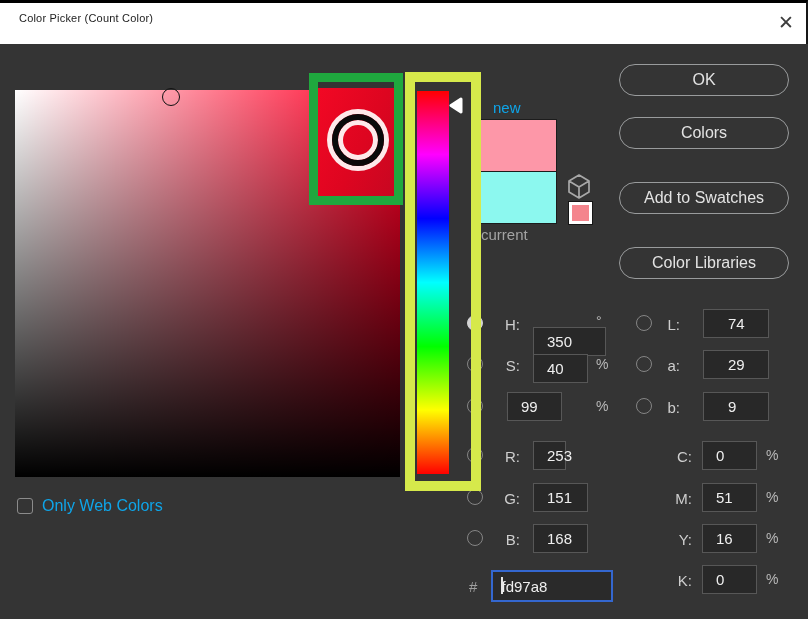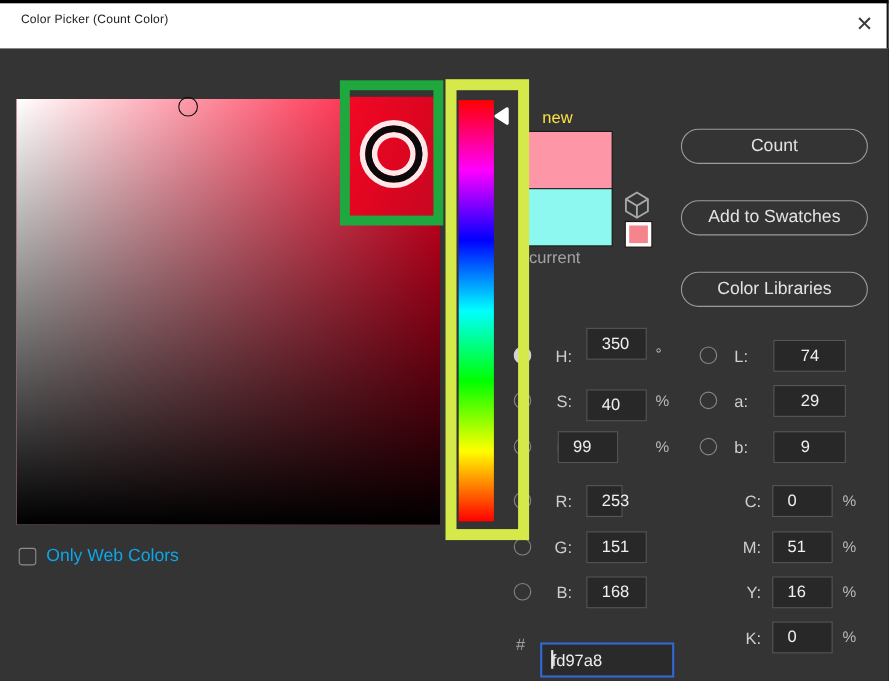--- a/index.html
+++ b/index.html
@@ -49,21 +49,21 @@
   
   #green-rect{
     left:309px;top:73px;width:94px;height:132px;box-sizing:border-box;
     border:9px solid #1fa83e;z-index:5;
   }
   #yellow-rect{
     left:405px;top:72px;width:76px;height:419px;box-sizing:border-box;
     border:10px solid #d6e94b;z-index:7;
   }
   
-  #new-label{left:493px;top:99px;font-size:15px;color:#fde047;z-index:2;}
+  #new-label{left:493px;top:99px;font-size:15px;color:#0ea5e9;z-index:2;}
   #current-label{left:481px;top:226px;font-size:15px;color:#a3a3a3;z-index:2;}
   #swatch-new{left:475px;top:120px;width:81px;height:52px;z-index:2;box-shadow:0 0 0 1px #1c1c1c;}
   #swatch-current{left:475px;top:172px;width:81px;height:51px;z-index:2;box-shadow:0 0 0 1px #1c1c1c;}
   #cube-icon{left:566px;top:173px;z-index:2;}
   #gamut-swatch{left:569px;top:202px;width:17px;height:16px;border:3px solid #fff;
     box-shadow:0 0 0 1px #161616;z-index:2;}
   
   .pill-btn{
     left:619px;width:170px;height:32px;box-sizing:border-box;
     border:1px solid #999b9c;border-radius:16px;background:transparent;
@@ -81,21 +81,21 @@
   .valbox{
     box-sizing:border-box;background:#282828;border:1px solid #575757;
     color:#efefef;font-size:15px;display:flex;align-items:center;
     padding-left:13px;z-index:2;
   }
   .valbox.lab{width:66px;padding-left:24px;}
   .unit{font-size:14px;color:#b9b9b9;z-index:2;}
   #hex-box{
     left:491px;top:570px;width:122px;height:32px;box-sizing:border-box;
     background:#2a2a2a;border:2px solid #3467cf;color:#efefef;font-size:15px;
-    display:flex;align-items:center;padding-left:8px;z-index:2;margin-top:14px;
+    display:flex;align-items:center;padding-left:8px;z-index:2;
   }
   #hex-caret{display:inline-block;width:1.5px;height:17px;background:#e8e8e8;margin-right:-1px;transform:translateY(-1px);}
   #hash-label{left:469px;top:578px;font-size:15px;color:#9f9f9f;z-index:2;}
   
   #webcolors-box{
     left:17px;top:498px;width:16px;height:16px;box-sizing:border-box;
     border:1.5px solid #8b8b8b;border-radius:3px;background:transparent;z-index:2;
   }
   #webcolors-label{left:42px;top:497px;font-size:16px;color:#0ea5e9;z-index:2;}
 </style>
@@ -128,29 +128,30 @@
   <div class="abs" id="swatch-current" style="background: rgb(140, 248, 239);"></div>
   <div class="abs" id="current-label">current</div>
 
   <div class="abs" id="cube-icon">
     <svg width="26" height="28" viewBox="0 0 26 28">
       <path d="M13 2 L23 8 L23 19 L13 25 L3 19 L3 8 Z M3 8 L13 14 L23 8 M13 14 L13 25" fill="none" stroke="#a8a8a8" stroke-width="1.7" stroke-linejoin="round"></path>
     </svg>
   </div>
   <div class="abs" id="gamut-swatch" style="background: rgb(244, 133, 141);"></div>
 
-  <div class="abs pill-btn" style="top:117px;">Count</div>
+  <div class="abs pill-btn" style="top:64px;">OK</div>
+  <div class="abs pill-btn" style="top:117px;">Colors</div>
   <div class="abs pill-btn" style="top:182px;">Add to Swatches</div>
   <div class="abs pill-btn" style="top:247px;">Color Libraries</div>
 
   <div class="abs radio sel" style="left:467px;top:315px;">
       <span class="dot"></span>
     </div>
   <div class="abs fld-label" style="left:490px;top:316px;">H:</div>
-  <div class="abs valbox" style="left:533px;top:298px;width:55px;height:29px;">350</div>
+  <div class="abs valbox" style="left:533px;top:327px;width:73px;height:29px;">350</div>
   <div class="abs unit" style="left:596px;top:313px;">°</div>
 
   <div class="abs radio" style="left:467px;top:356px;"></div>
   <div class="abs fld-label" style="left:490px;top:357px;">S:</div>
   <div class="abs valbox" style="left:533px;top:354px;width:55px;height:29px;">40</div>
   <div class="abs unit" style="left:596px;top:356px;">%</div>
 
   <div class="abs radio" style="left:467px;top:398px;"></div>
   <div class="abs fld-label" style="left:490px;top:399px;">B:</div>
   <div class="abs valbox" style="left:507px;top:392px;width:55px;height:29px;">99</div>

